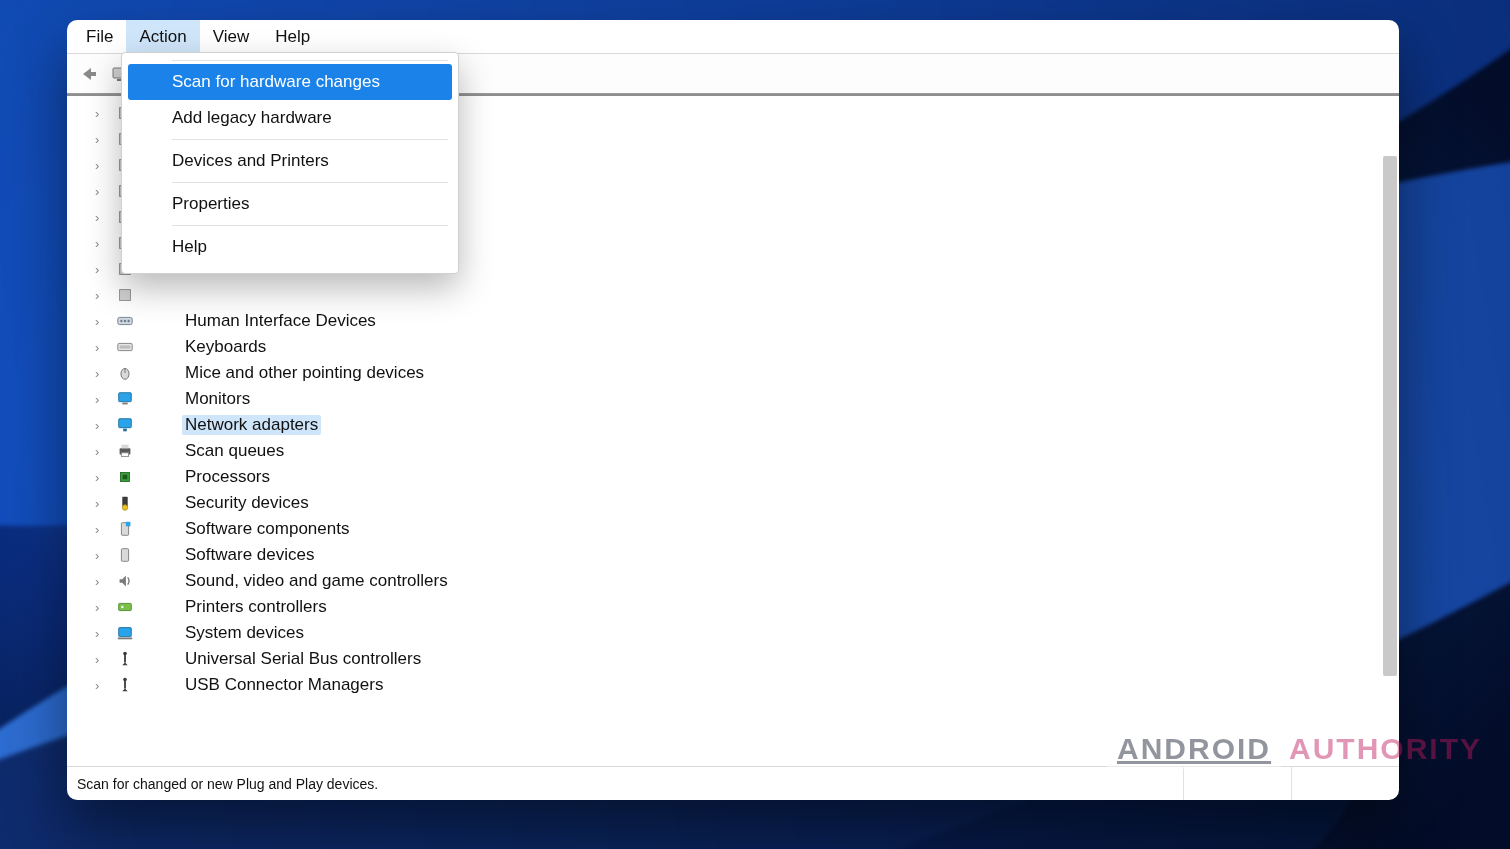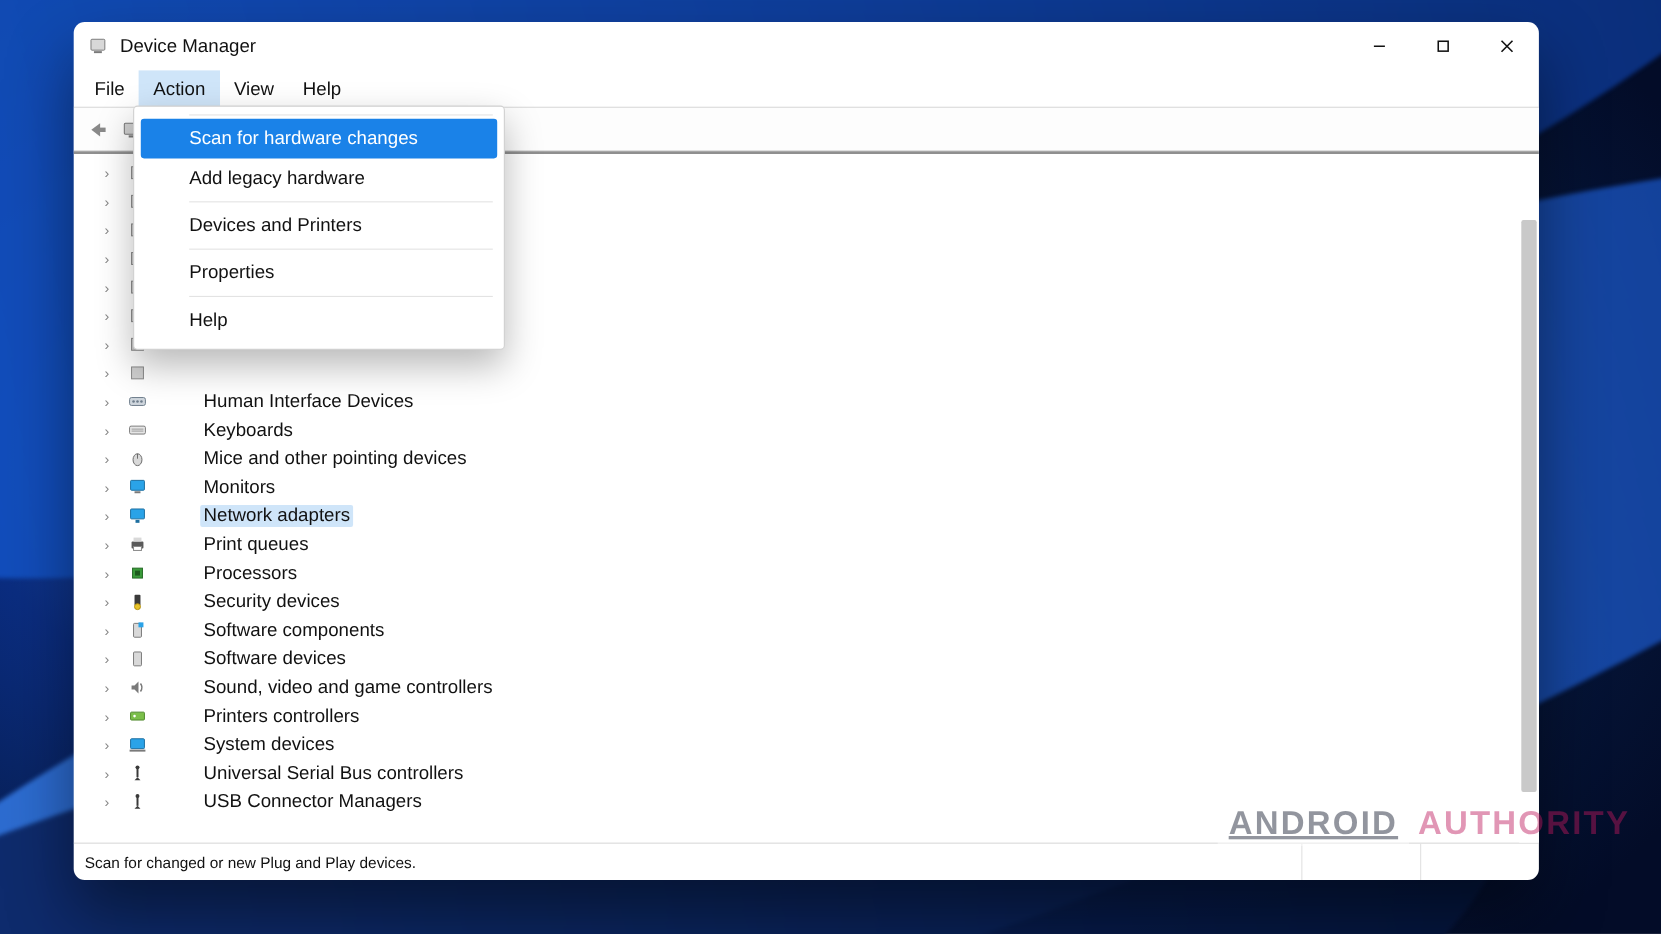--- a/index.html
+++ b/index.html
@@ -64,47 +64,20 @@
   .brand .plain  { color:#be185d; }
 </style>
 </head>
 <body>
 
 <div class="bg-band b1"></div>
 <div class="bg-band b2"></div>
 <div class="bg-band b3"></div>
 
 <div class="window">
-  <div class="titlebar">
-    <span class="ticon">
-      <svg viewBox="0 0 20 20" width="18" height="18">
-          <rect x="3" y="3" width="14" height="11" rx="1" fill="#d8d8d8" stroke="#7a7a7a"></rect>
-          <rect x="6" y="15" width="8" height="2" fill="#7a7a7a"></rect>
-        </svg>
-    </span>
-    <span class="title-text">Device Manager</span>
-    <div class="win-controls">
-      <div class="win-btn">
-          <svg width="14" height="14" viewBox="0 0 14 14">
-            <line x1="2" y1="7" x2="12" y2="7" stroke="#111" stroke-width="1.4"></line>
-          </svg>
-        </div>
-      <div class="win-btn">
-          <svg width="14" height="14" viewBox="0 0 14 14">
-            <rect x="2.5" y="2.5" width="9" height="9" fill="none" stroke="#111" stroke-width="1.4"></rect>
-          </svg>
-        </div>
-      <div class="win-btn close">
-          <svg width="14" height="14" viewBox="0 0 14 14">
-            <line x1="2" y1="2" x2="12" y2="12" stroke="#111" stroke-width="1.4"></line>
-            <line x1="12" y1="2" x2="2" y2="12" stroke="#111" stroke-width="1.4"></line>
-          </svg>
-        </div>
-    </div>
-  </div>
 
   <div class="menubar">
     <div class="menu-item">File</div>
     <div class="menu-item open">Action</div>
     <div class="menu-item">View</div>
     <div class="menu-item">Help</div>
 
     <div class="dropdown">
       <div class="dd-sep"></div>
       <div class="dd-item highlight">Scan for hardware changes</div>
@@ -263,21 +236,21 @@
         </div>
         <div class="tree-row">
           <span class="expander">›</span>
           <span class="dev-icon">
             <svg width="18" height="18" viewBox="0 0 20 20">
               <rect x="4" y="7" width="12" height="7" rx="1" fill="#5a5a5a"></rect>
               <rect x="6" y="3" width="8" height="4" fill="#d9d9d9"></rect>
               <rect x="6" y="12" width="8" height="4" fill="#fff" stroke="#888"></rect>
             </svg>
           </span>
-          <span class="row-label">Print queues</span>
+          <span class="row-label">Scan queues</span>
         </div>
         <div class="tree-row">
           <span class="expander">›</span>
           <span class="dev-icon">
             <svg width="18" height="18" viewBox="0 0 20 20">
               <rect x="5" y="5" width="10" height="10" fill="#3a9b3a" stroke="#246a24"></rect>
               <rect x="7.5" y="7.5" width="5" height="5" fill="#1d5a1d"></rect>
             </svg>
           </span>
           <span class="row-label">Processors</span>

